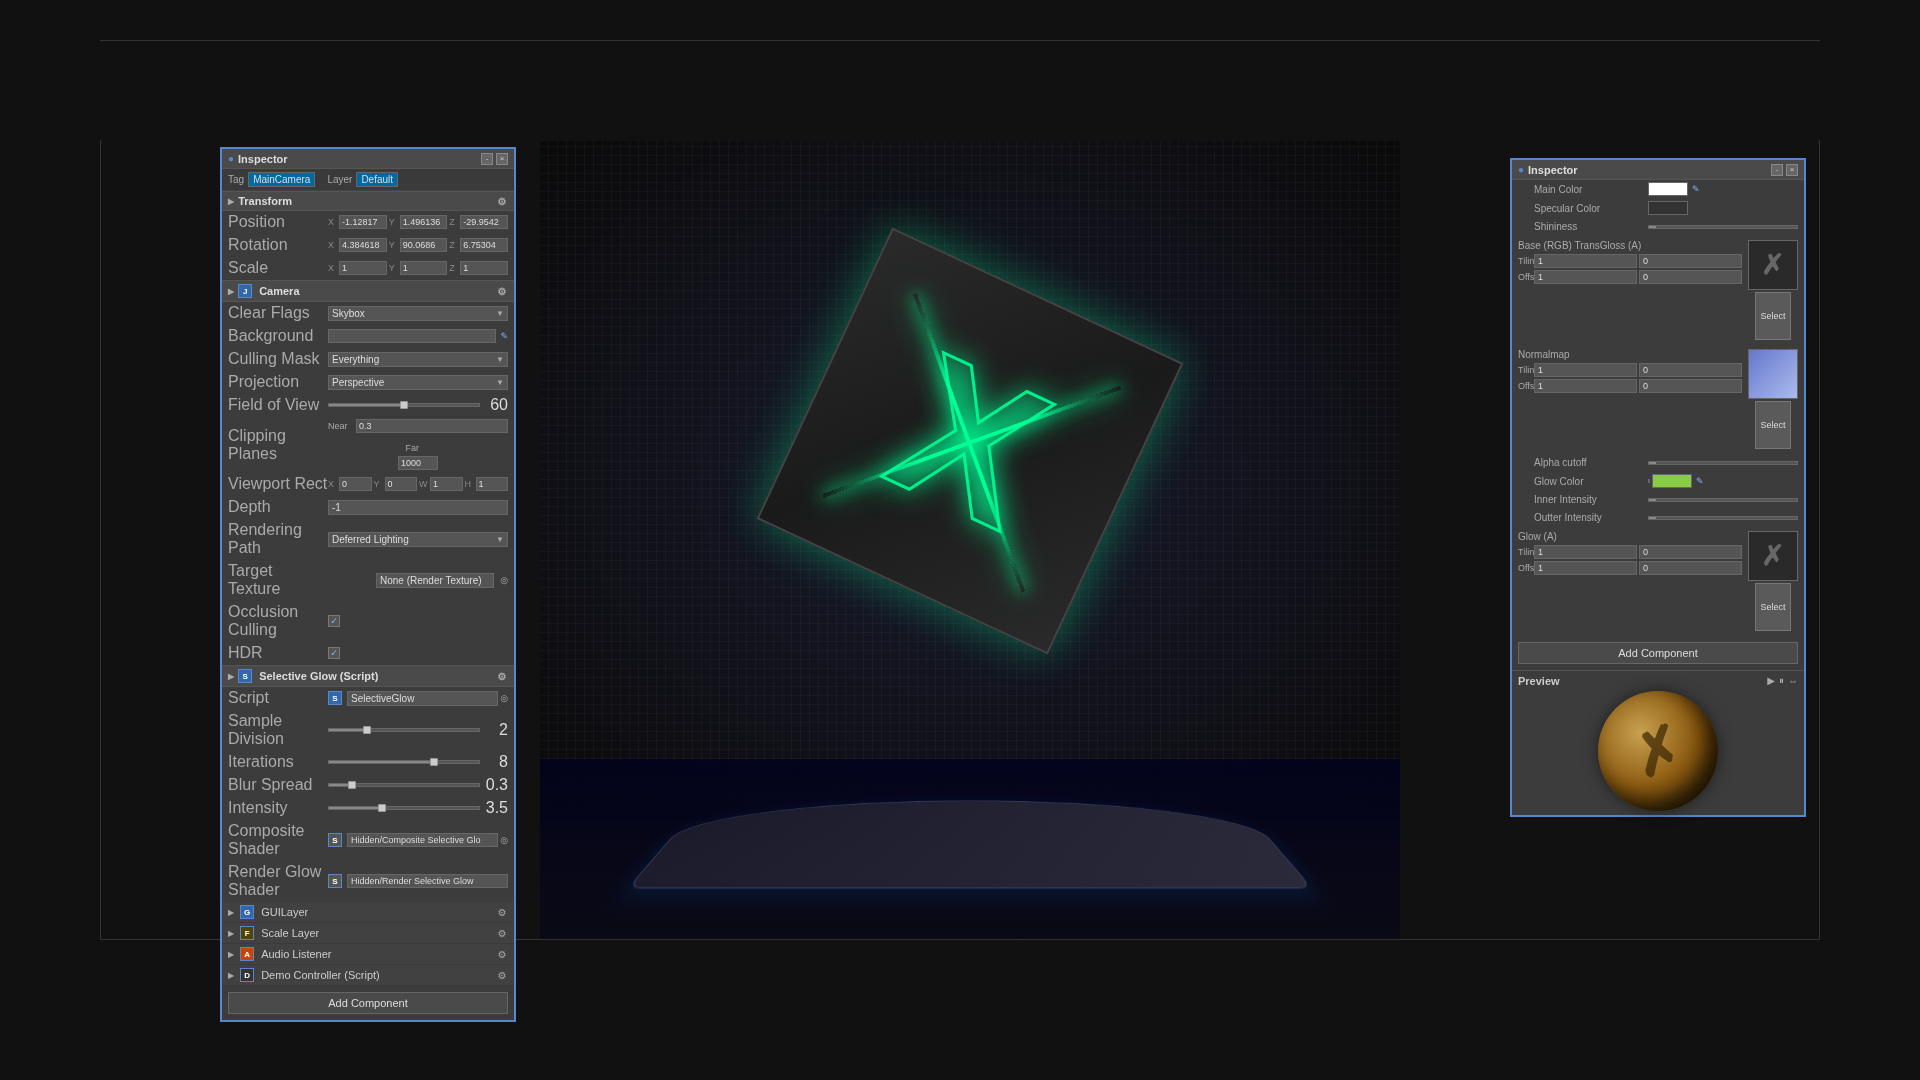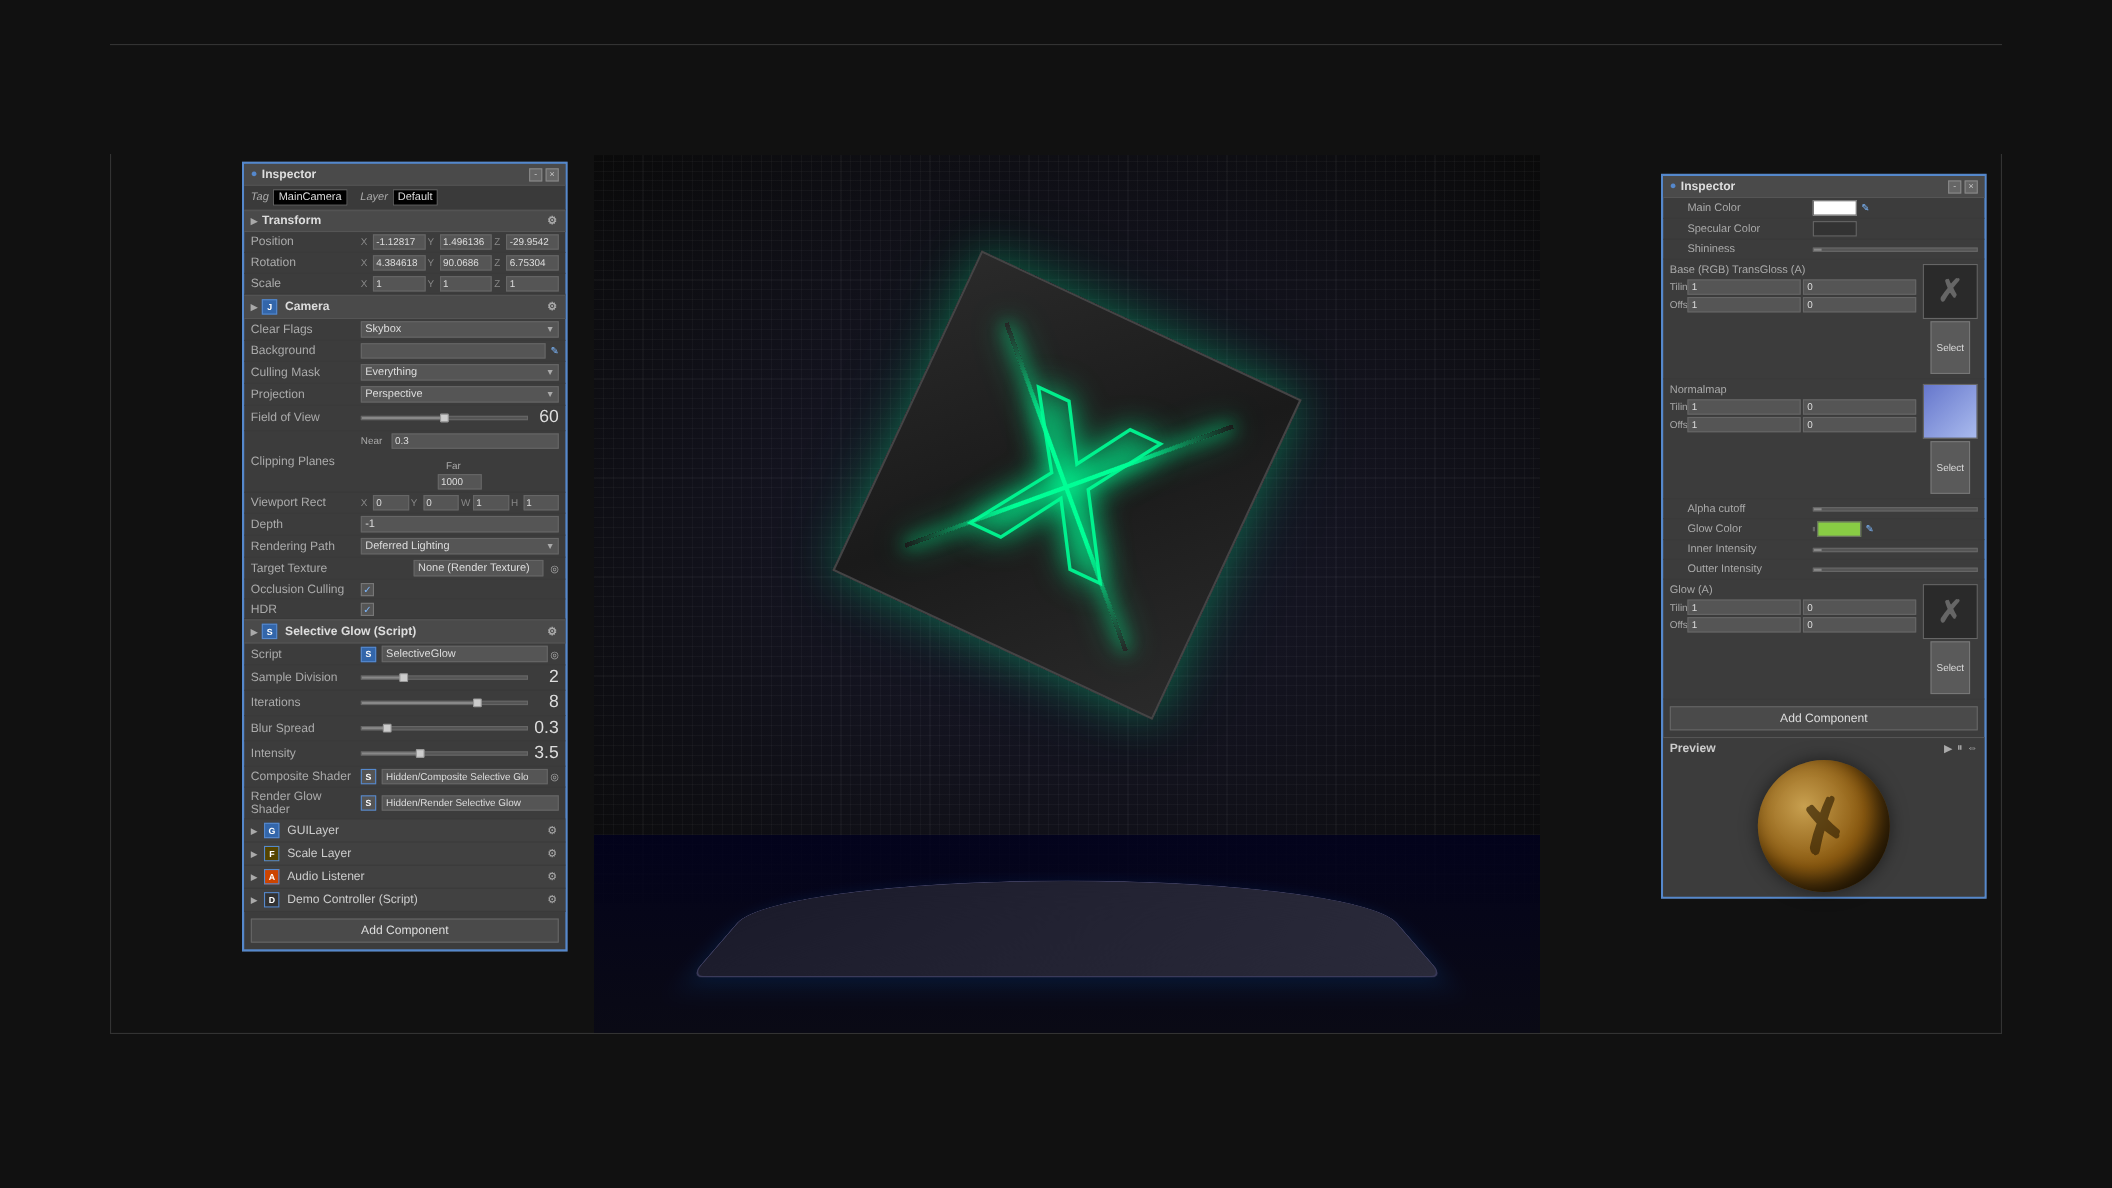--- a/index.html
+++ b/index.html
@@ -201,23 +201,23 @@
     .tag-row {
       display: flex;
       align-items: center;
       padding: 3px 6px;
       background: #3a3a3a;
       border-bottom: 1px solid #444;
       gap: 4px;
       font-size: 10px;
     }
 
-    .tag-label { color: #aaa; font-style: italic; }
+    .tag-label { color: #aaa; }
     .tag-value {
-      background: #000000;
+      background: #0369a1;
       padding: 1px 4px;
       border: 1px solid #666;
       color: #ddd;
       font-size: 10px;
     }
 
     .section-header {
       background: #4a4a4a;
       padding: 3px 6px;
       border-bottom: 1px solid #555;
@@ -239,21 +239,21 @@
       display: flex;
       align-items: center;
       padding: 2px 6px;
       border-bottom: 1px solid #3a3a3a;
       min-height: 18px;
     }
 
     .prop-label {
       width: 100px;
       color: #aaa;
-      font-size: 11px;
+      font-size: 16px;
       flex-shrink: 0;
     }
 
     .value-field {
       background: #555;
       border: 1px solid #666;
       color: #ddd;
       font-size: 10px;
       padding: 1px 3px;
       flex: 1;

